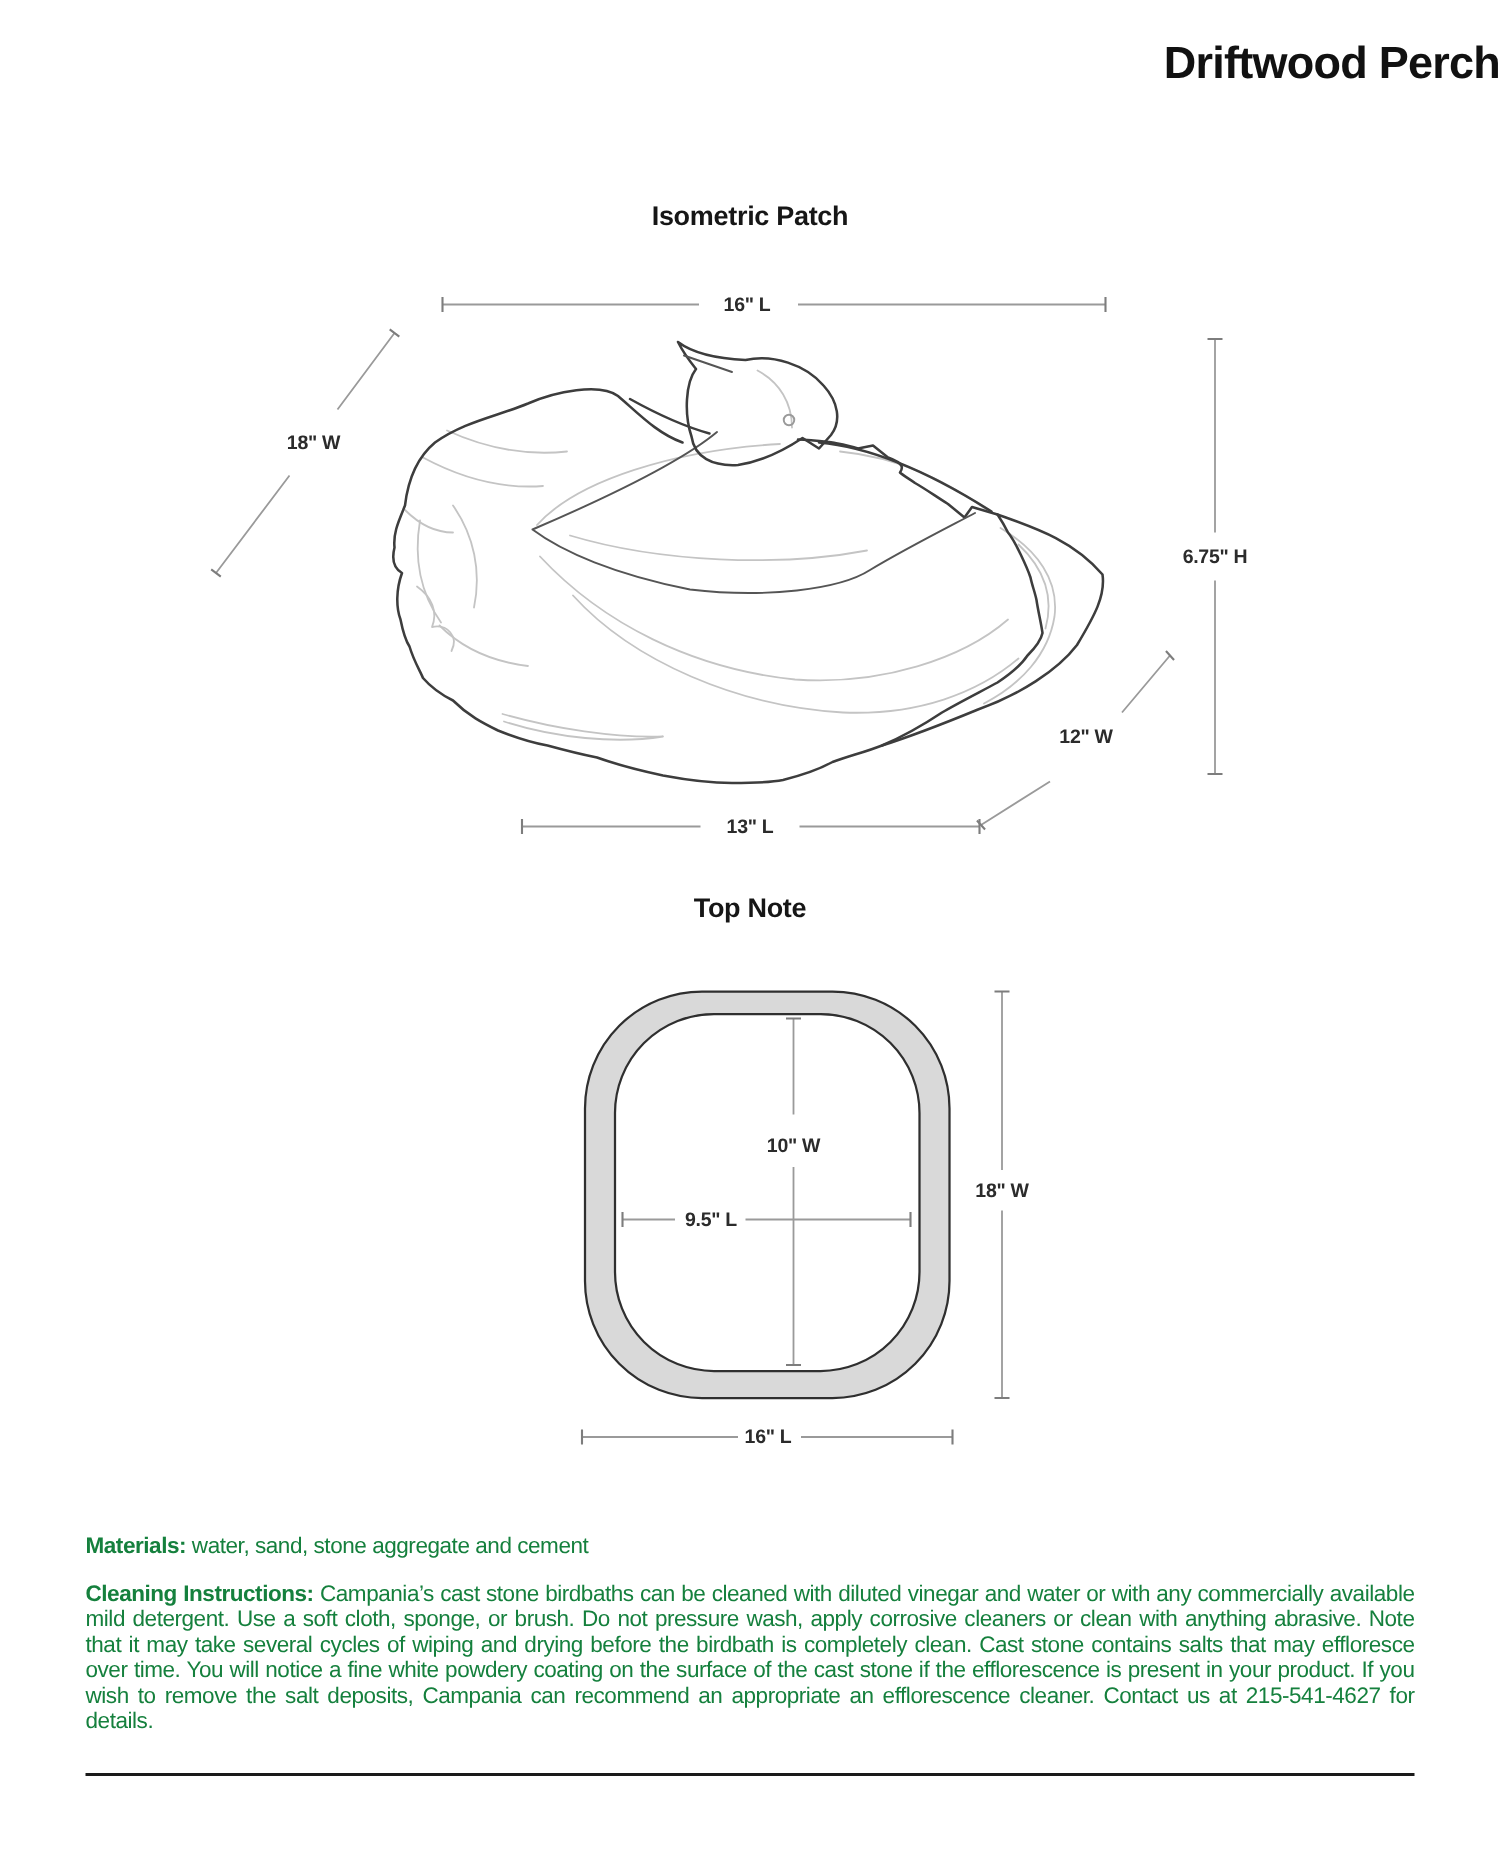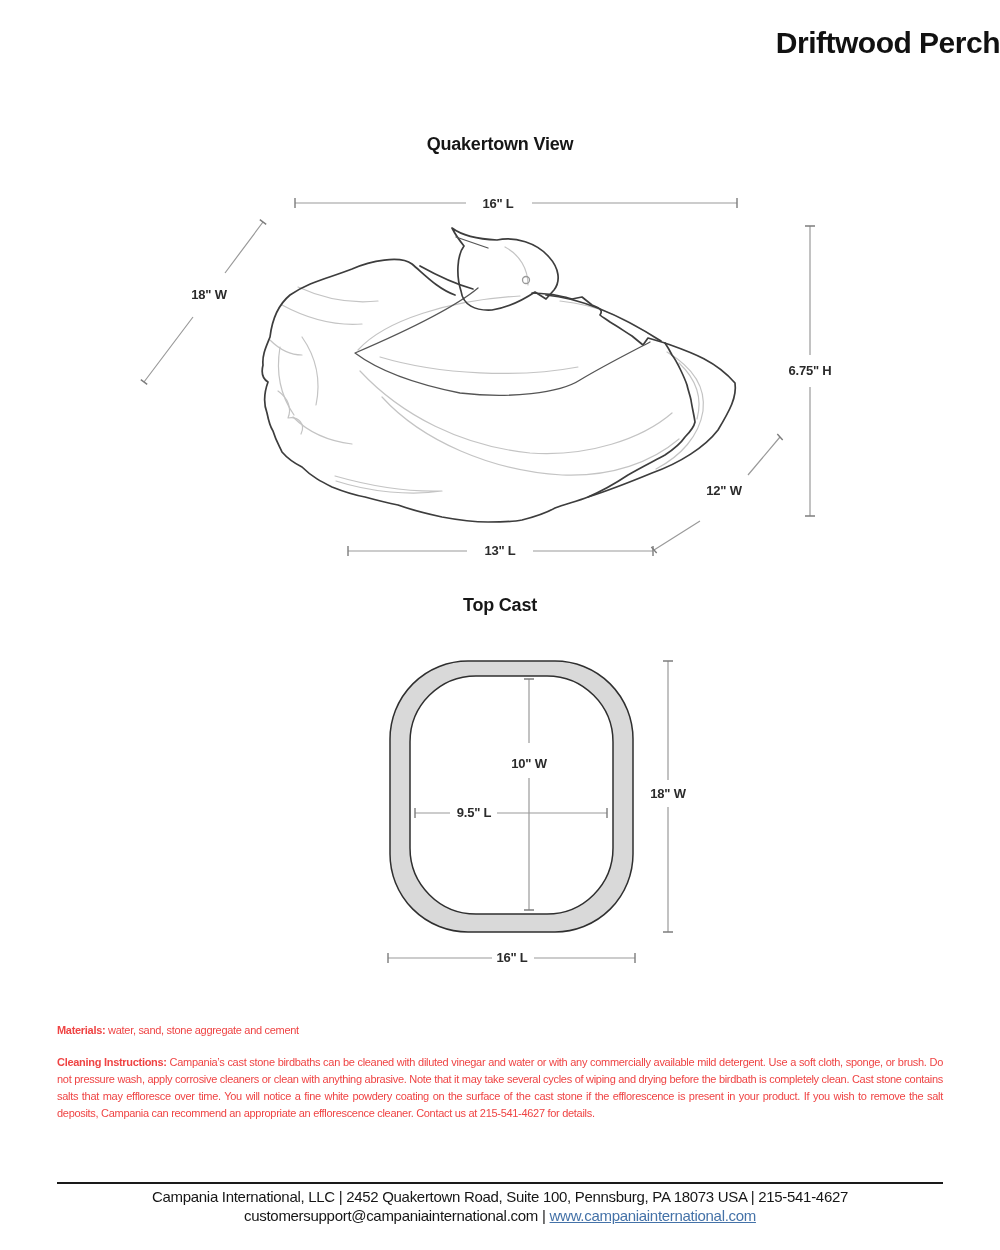--- a/index.html
+++ b/index.html
@@ -23,41 +23,41 @@
     font-family:"Liberation Sans", sans-serif;font-size:13px;font-weight:700;
     fill:#2b2b2b;letter-spacing:-0.2px;
   }
   .dim-line{stroke:#9a9a9a;stroke-width:1.2;fill:none;}
   .dim-tick{stroke:#7d7d7d;stroke-width:1.4;fill:none;}
   .dark-line{stroke:#3d3d3d;stroke-width:1.7;fill:none;stroke-linecap:round;stroke-linejoin:round;}
   .mid-line{stroke:#555;stroke-width:1.3;fill:none;stroke-linecap:round;stroke-linejoin:round;}
   .light-line{stroke:#c4c4c4;stroke-width:1.2;fill:none;stroke-linecap:round;stroke-linejoin:round;}
   .details{
     position:absolute;left:57px;top:1022px;width:886px;
-    font-size:11px;line-height:17px;letter-spacing:-0.3px;color:#ef4444;
+    font-size:15px;line-height:17px;letter-spacing:-0.3px;color:#15803d;
   }
   .details p{margin:0 0 15px 0;}
   .details .justify{text-align:justify;margin-bottom:16px;}
   .b{font-weight:700;}
   .footer-rule{position:absolute;left:57px;top:1182px;width:886px;height:2px;background:#1a1a1a;}
   .footer{
     position:absolute;left:0;top:1188px;width:100%;text-align:center;
     font-size:15px;line-height:18.5px;letter-spacing:-0.3px;color:#161616;
   }
   .footer a{color:#4472a8;text-decoration:underline;}
   .footer .sep{padding:0 4px;}
 </style>
 </head>
 <body>
 
 <div class="page">
 
   <div class="page-title">Driftwood Perch</div>
 
-  <div class="section-heading iso-heading">Quakertown View</div>
+  <div class="section-heading iso-heading">Isometric Patch</div>
 
   <svg class="iso-svg" width="720" height="385" viewBox="0 0 720 385">
 
     <g>
       <path class="dim-line" d="M 165,18 H 336 M 402,18 H 607"></path>
       <path class="dim-tick" d="M 165,13 V 23 M 607,13 V 23"></path>
       <text class="dim-label" x="368" y="22.5" text-anchor="middle">16" L</text>
     </g>
 
     <g>
@@ -163,21 +163,21 @@
         C 390,117 375,123 362,125
         C 345,126 333,120 331,106
         C 326,91 327,70 334,61
         C 330,56 325,49 322,43 Z"></path>
       <path class="mid-line" d="M 326,52 L 358,63"></path>
       <path class="light-line" d="M 375,62 C 390,70 398,84 398,100"></path>
       <circle cx="396" cy="95" r="3.5" fill="none" stroke="#9a9a9a" stroke-width="1.3"></circle>
     </g>
   </svg>
 
-  <div class="section-heading top-heading">Top Cast</div>
+  <div class="section-heading top-heading">Top Note</div>
 
   <svg class="topview-svg" width="370" height="350" viewBox="0 0 370 350">
 
     <rect x="40" y="31" width="243" height="271" rx="78" ry="78" stroke="#2f2f2f" stroke-width="1.5" fill="#d9d9d9"></rect>
     <rect x="60" y="46" width="203" height="238" rx="66" ry="66" fill="#ffffff" stroke="#2f2f2f" stroke-width="1.5"></rect>
 
     <g>
       <path class="dim-line" d="M 179,49 V 113 M 179,148 V 280"></path>
       <path class="dim-tick" d="M 174,49 H 184 M 174,280 H 184"></path>
       <text class="dim-label" x="179" y="138" text-anchor="middle">10" W</text>
@@ -201,18 +201,14 @@
       <text class="dim-label" x="162" y="332" text-anchor="middle">16" L</text>
     </g>
   </svg>
 
   <div class="details">
     <p><span class="b">Materials:</span><span> water, sand, stone aggregate and cement</span></p>
     <p class="justify"><span class="b">Cleaning Instructions:</span><span> Campania’s cast stone birdbaths can be cleaned with diluted vinegar and water or with any commercially available mild detergent. Use a soft cloth, sponge, or brush. Do not pressure wash, apply corrosive cleaners or clean with anything abrasive. Note that it may take several cycles of wiping and drying before the birdbath is completely clean. Cast stone contains salts that may effloresce over time. You will notice a fine white powdery coating on the surface of the cast stone if the efflorescence is present in your product. If you wish to remove the salt deposits, Campania can recommend an appropriate an efflorescence cleaner. Contact us at 215-541-4627 for details.</span></p>
   </div>
 
   <div class="footer-rule"></div>
-  <div class="footer">
-    <div>Campania International, LLC | 2452 Quakertown Road, Suite 100, Pennsburg, PA 18073 USA | 215-541-4627</div>
-    <div><span>customersupport@campaniainternational.com</span><span class="sep">|</span><a href="#">www.campaniainternational.com</a></div>
-  </div>
 
 </div>
 
 </body></html>

